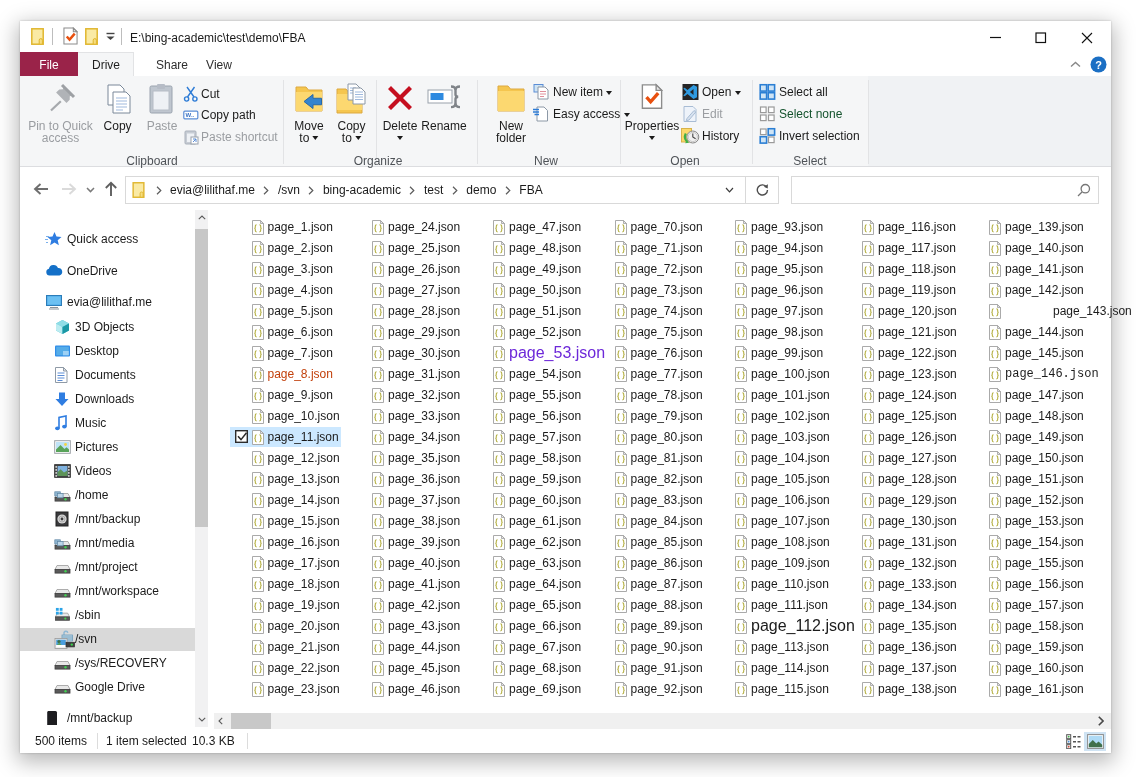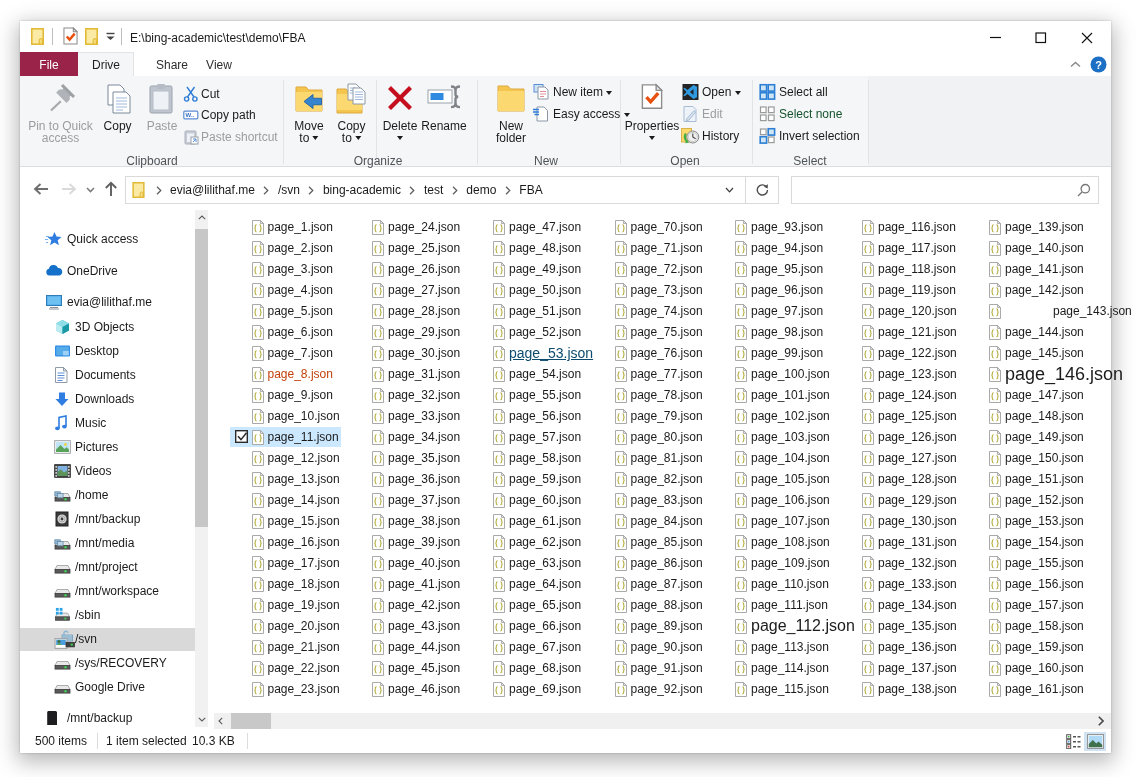--- a/index.html
+++ b/index.html
@@ -1097,21 +1097,21 @@
 <div class="fi" style="left:473px;top:325px;">
       <svg width="12" height="15" viewBox="0 0 12 15">
         <path d="M.5 .5h8l3 3v11H.5z" fill="#fff" stroke="#a0a0a0" stroke-width=".9"></path>
         <path d="M8.5 .5l3 3h-3z" fill="#e4e4e4" stroke="#a0a0a0" stroke-width=".8"></path>
         <g fill="none" stroke="#b3ae3f" stroke-width="1.05">
           <path d="M4.6 4.7c-1 .1-1.3.7-1.3 1.4v1.1c0 .7-.3 1-.9 1.1c.6.1.9.4.9 1.1v1.1c0 .7.3 1.3 1.3 1.4"></path>
           <path d="M7.4 4.7c1 .1 1.3.7 1.3 1.4v1.1c0 .7.3 1 .9 1.1c-.6.1-.9.4-.9 1.1v1.1c0 .7-.3 1.3-1.3 1.4"></path>
         </g>
       </svg>
     </div>
-<div class="txt vctr" style="left:489px;top:332px;color:#0c4a6e;font-size:14px;text-decoration:underline;">page_53.json</div>
+<div class="txt vctr" style="left:489px;top:332px;color:#6d28d9;font-size:16px;">page_53.json</div>
 <div class="fi" style="left:473px;top:346px;">
       <svg width="12" height="15" viewBox="0 0 12 15">
         <path d="M.5 .5h8l3 3v11H.5z" fill="#fff" stroke="#a0a0a0" stroke-width=".9"></path>
         <path d="M8.5 .5l3 3h-3z" fill="#e4e4e4" stroke="#a0a0a0" stroke-width=".8"></path>
         <g fill="none" stroke="#b3ae3f" stroke-width="1.05">
           <path d="M4.6 4.7c-1 .1-1.3.7-1.3 1.4v1.1c0 .7-.3 1-.9 1.1c.6.1.9.4.9 1.1v1.1c0 .7.3 1.3 1.3 1.4"></path>
           <path d="M7.4 4.7c1 .1 1.3.7 1.3 1.4v1.1c0 .7.3 1 .9 1.1c-.6.1-.9.4-.9 1.1v1.1c0 .7-.3 1.3-1.3 1.4"></path>
         </g>
       </svg>
     </div>
@@ -2120,21 +2120,21 @@
 <div class="fi" style="left:969px;top:346px;">
       <svg width="12" height="15" viewBox="0 0 12 15">
         <path d="M.5 .5h8l3 3v11H.5z" fill="#fff" stroke="#a0a0a0" stroke-width=".9"></path>
         <path d="M8.5 .5l3 3h-3z" fill="#e4e4e4" stroke="#a0a0a0" stroke-width=".8"></path>
         <g fill="none" stroke="#b3ae3f" stroke-width="1.05">
           <path d="M4.6 4.7c-1 .1-1.3.7-1.3 1.4v1.1c0 .7-.3 1-.9 1.1c.6.1.9.4.9 1.1v1.1c0 .7.3 1.3 1.3 1.4"></path>
           <path d="M7.4 4.7c1 .1 1.3.7 1.3 1.4v1.1c0 .7.3 1 .9 1.1c-.6.1-.9.4-.9 1.1v1.1c0 .7-.3 1.3-1.3 1.4"></path>
         </g>
       </svg>
     </div>
-<div class="txt vctr" style="left:985px;top:353px;color:#1b1b1b;font-size:18px;">page_146.json</div>
+<div class="txt vctr" style="left:985px;top:353px;color:#1b1b1b;font-size:12px;font-family:Liberation Mono, monospace;">page_146.json</div>
 <div class="fi" style="left:969px;top:367px;">
       <svg width="12" height="15" viewBox="0 0 12 15">
         <path d="M.5 .5h8l3 3v11H.5z" fill="#fff" stroke="#a0a0a0" stroke-width=".9"></path>
         <path d="M8.5 .5l3 3h-3z" fill="#e4e4e4" stroke="#a0a0a0" stroke-width=".8"></path>
         <g fill="none" stroke="#b3ae3f" stroke-width="1.05">
           <path d="M4.6 4.7c-1 .1-1.3.7-1.3 1.4v1.1c0 .7-.3 1-.9 1.1c.6.1.9.4.9 1.1v1.1c0 .7.3 1.3 1.3 1.4"></path>
           <path d="M7.4 4.7c1 .1 1.3.7 1.3 1.4v1.1c0 .7.3 1 .9 1.1c-.6.1-.9.4-.9 1.1v1.1c0 .7-.3 1.3-1.3 1.4"></path>
         </g>
       </svg>
     </div>

